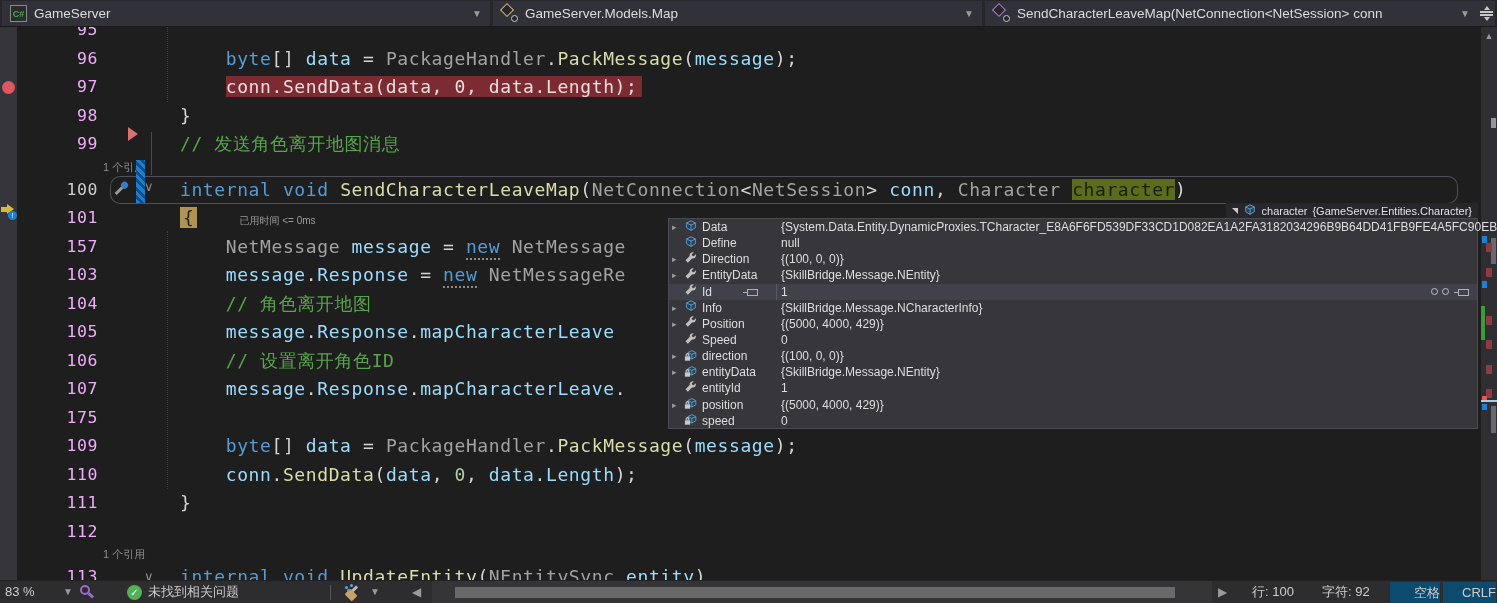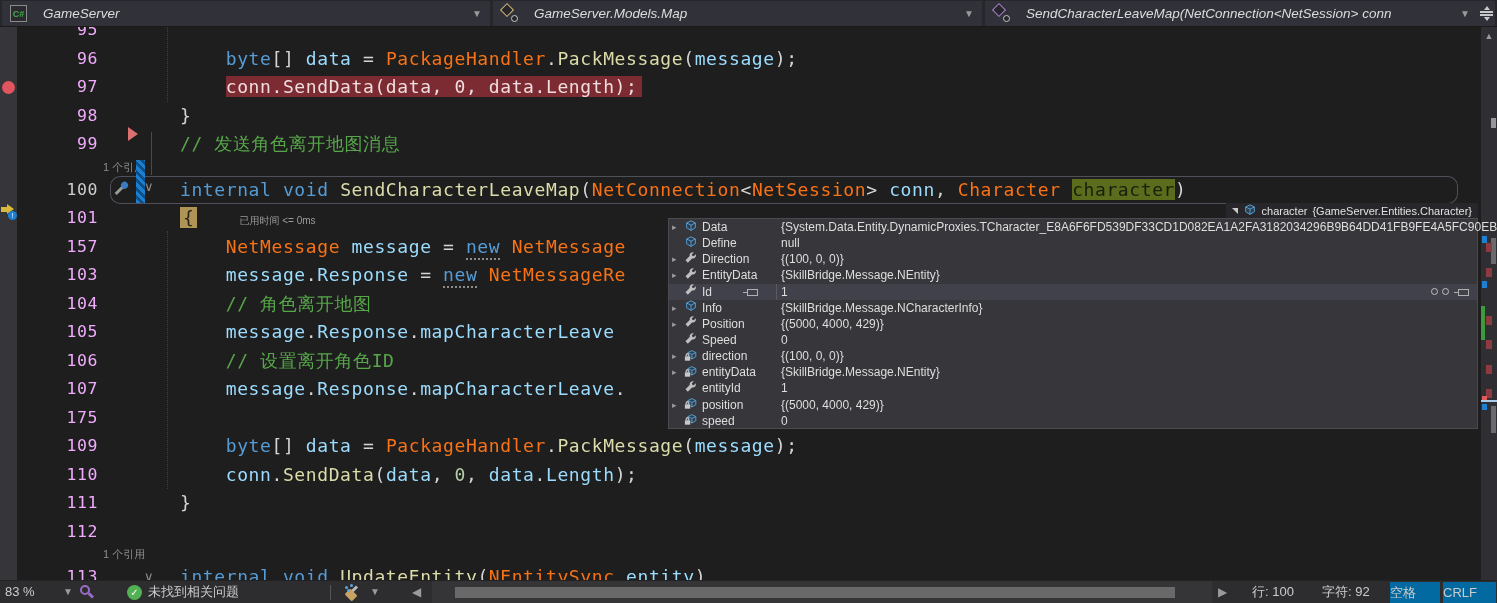--- a/index.html
+++ b/index.html
@@ -6,21 +6,21 @@
   html,body { width:1497px; height:603px; overflow:hidden; background:#1e1e1e;
               font-family:"Liberation Sans", sans-serif; }
   #stage { position:relative; width:1497px; height:603px; background:#1e1e1e; }
 
   
   .navbar { position:absolute; left:0; top:0; width:1497px; height:27px; background:#27272b;
             border-bottom:1px solid #1a1a1a; }
   .nav-dd { position:absolute; top:1px; height:25px; background:#31313a; display:flex;
             align-items:center; padding:0 8px; color:#dcdcdc; font-size:13.5px; }
   .nav-dd .caret { position:absolute; right:8px; color:#9a9a9a; font-size:10px; }
-  .nav-label { margin-left:16px; white-space:nowrap; overflow:hidden;font-style:italic; }
+  .nav-label { margin-left:7px; white-space:nowrap; overflow:hidden; }
   .csharp-badge { width:17px; height:17px; border:1px solid #8a8a8a; background:#2b2b2f;
                   color:#3fae49; font-size:9px; font-weight:bold; display:flex;
                   align-items:center; justify-content:center; }
   .cube-ic { position:relative; width:17px; height:17px; }
   .cube-ic .cube { position:absolute; left:1px; top:0; width:10px; height:10px;
                    transform:rotate(45deg); border:1.5px solid #d8ba7a; background:#27272b; }
   .cube-ic.purple .cube { border-color:#b180d7; }
   .cube-ic .ring { position:absolute; right:0; bottom:0; width:7px; height:7px;
                    border:1.5px solid #c8c8c8; border-radius:50%; background:#27272b; }
   .split-btn { position:absolute; right:2px; top:1px; width:17px; height:25px; background:#31313a;
@@ -41,21 +41,21 @@
   #lines { position:absolute; left:0; top:-11px; width:1480px; }
   .row { display:flex; height:28.5px; font-family:"DejaVu Sans Mono", monospace; font-size:18px;
          letter-spacing:0.6px; line-height:28.5px; white-space:pre; }
   .ln { width:110px; padding-right:12px; text-align:right; color:#f0abfc;
         font-size:16.5px; flex:none; }
   .row.cur .ln { color:#cdcdcd; }
   .codewrap { flex:1; padding-left:70px; position:relative; margin-right:22px; overflow:hidden; }
   .row.cur .codewrap { box-shadow:inset 0 0 0 1px #50505a;border-radius:10px; }
   .lens-row { height:17px; line-height:17px; padding-left:103px; color:#8e8e8e;
               font-size:11px; font-family:"Liberation Sans", sans-serif; }
-  .tk-kw { color:#569cd6; } .tk-ty { color:#f97316; } .tk-fn { color:#dcdcaa; }
+  .tk-kw { color:#569cd6; } .tk-ty { color:#a3a3a3; } .tk-fn { color:#dcdcaa; }
   .tk-id { color:#9cdcfe; } .tk-pc { color:#d4d4d4; } .tk-nm { color:#b5cea8; }
   .tk-cm { color:#57a64a; }
   .tk-bp { background:#7d2b33; color:#f0dede; padding-right:5px; }
   .tk-hl { background:#5b6c1d; color:#16200a; }
   .tk-br { background:#ae9555; color:#2a2416; padding:0 3px; }
   .tk-ud { border-bottom:2px dotted #8c8c8c; padding-bottom:1px; }
   .perftip { color:#9a9a9a; font-size:10px; font-family:"Liberation Sans", sans-serif;
              letter-spacing:0; margin-left:42px; }
   .indent-guide { position:absolute; left:167px; width:0; border-left:1px dotted #3f3f46; }
 
@@ -129,22 +129,22 @@
   .broom .head { position:absolute; left:2px; top:7px; width:10px; height:8px; background:#c8a165;
             transform:rotate(45deg); border-radius:1px; }
   .broom .dot { position:absolute; width:3px; height:3px; border-radius:50%; background:#5aa7e0; }
   .zoomtool { position:absolute; left:78px; top:3px; width:16px; height:16px; }
   .zoomtool .lens { position:absolute; left:2px; top:1px; width:10px; height:10px;
             border:2px solid #9b6bc7; border-radius:50%; }
   .zoomtool .tail { position:absolute; left:10px; top:10px; width:6px; height:2.5px;
             background:#9b6bc7; transform:rotate(45deg); }
   .hthumb { position:absolute; left:455px; top:6px; width:720px; height:11px; background:#696969; }
   .htrack { position:absolute; left:432px; top:0; width:780px; height:23px; background:#353538; }
-  .sb-cell { position:absolute; top:1px; height:21px; line-height:21px; background:#0369a1;
-            text-align:left; }
+  .sb-cell { position:absolute; top:1px; height:21px; line-height:21px; background:#0c4a6e;
+            text-align:right; }
 </style>
 </head>
 <body>
 
 <div id="stage">
 
   <div class="navbar">
     <div class="nav-dd" style="left:2px; width:488px;">
       <span class="csharp-badge">C#</span>
       <span class="nav-label">GameServer</span>

